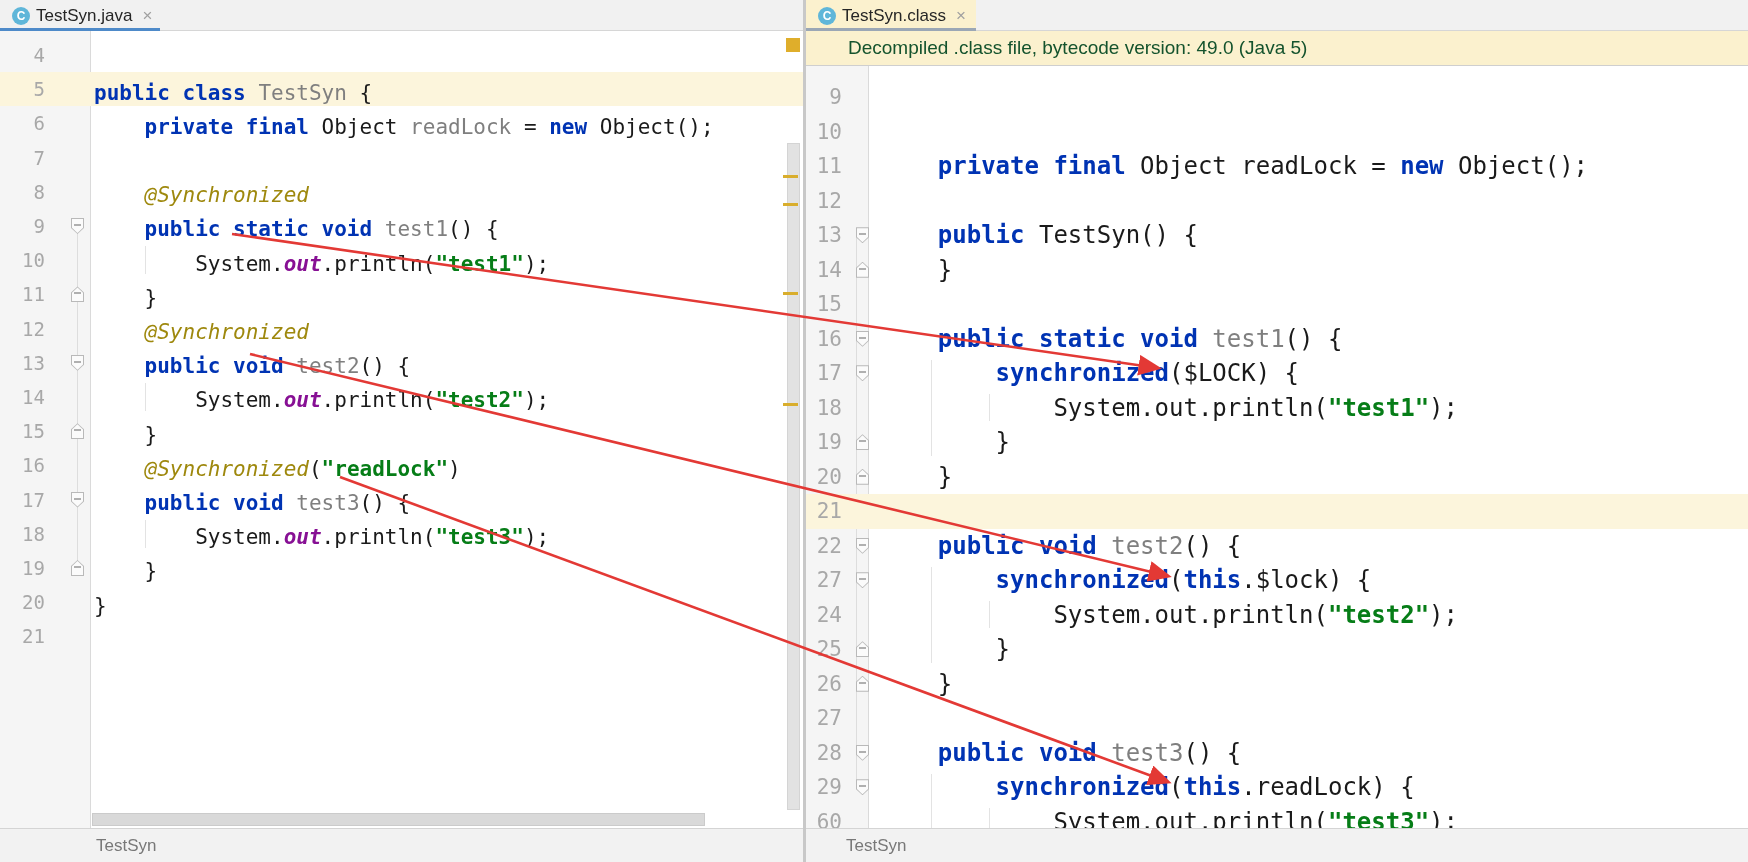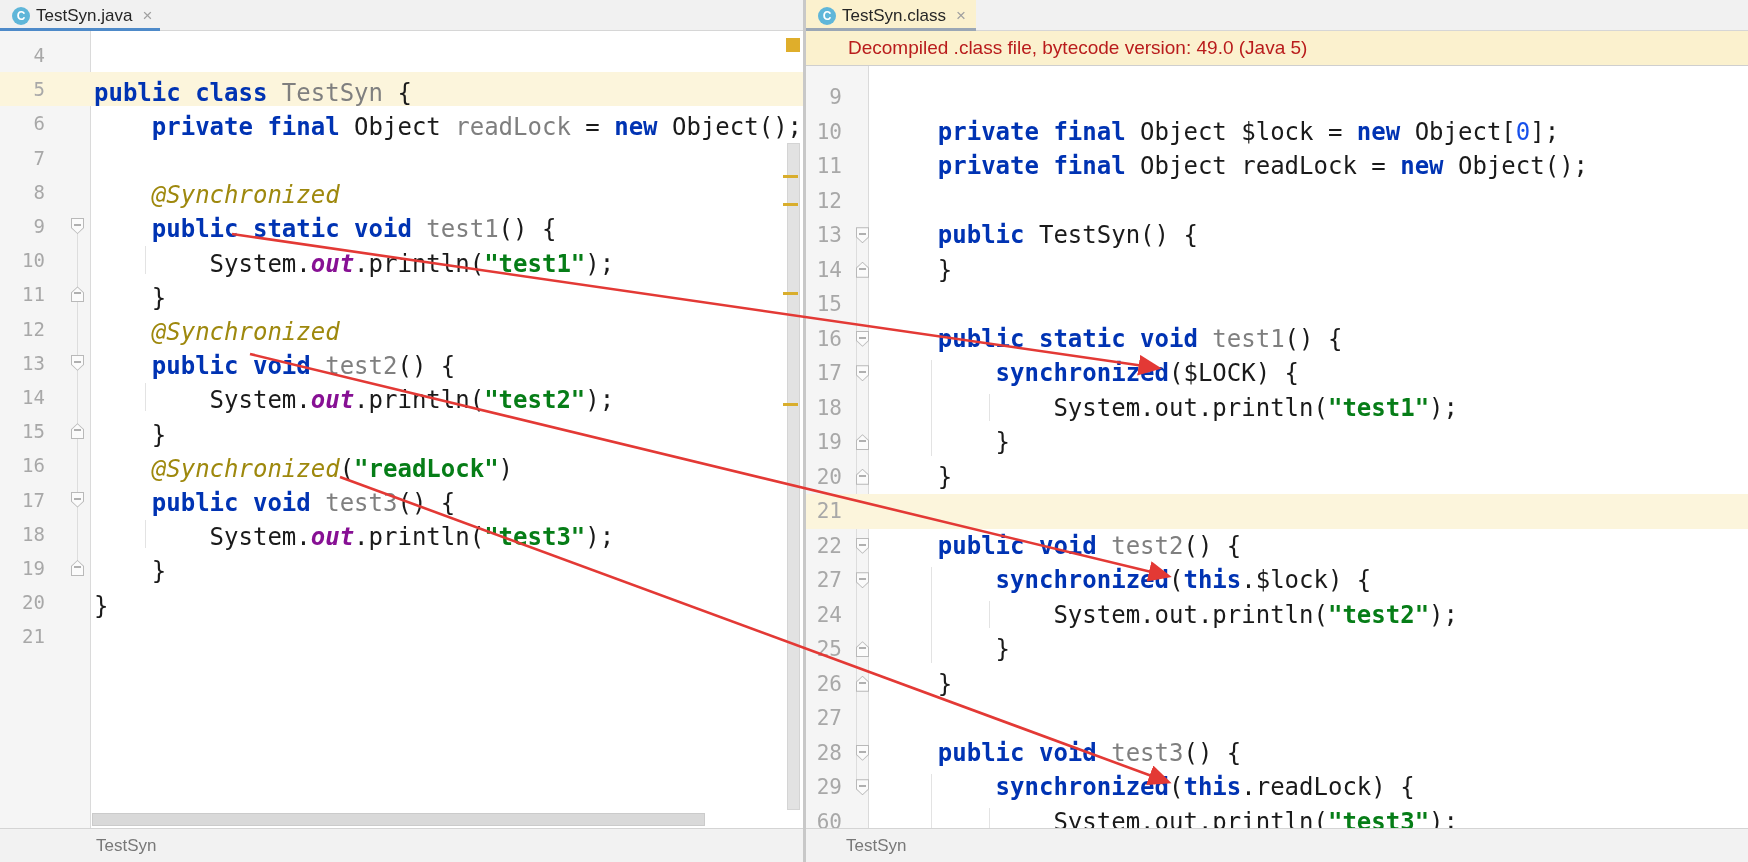--- a/index.html
+++ b/index.html
@@ -17,40 +17,40 @@
 
   
   .pane{position:absolute;top:0;bottom:0;overflow:hidden;background:#fff;}
   #pane-left{left:0;width:803px;}
   #pane-right{left:806px;width:942px;}
   #divider{position:absolute;left:803px;top:0;width:3px;height:862px;background:#c8c8c8;}
 
   
   #banner{position:absolute;left:0;top:31px;width:100%;height:35px;background:#fbf1ce;
           border-bottom:1px solid #cfcfcf;box-sizing:border-box;display:flex;align-items:center;
-          padding-left:42px;font-size:19px;color:#b91c1c;}
+          padding-left:42px;font-size:19px;color:#14532d;}
 
   
   .gutterbg{position:absolute;top:31px;bottom:0;left:0;background:#f5f5f5;border-right:1px solid #dadada;box-sizing:border-box;}
   .rows{position:absolute;left:0;right:0;}
   .row{position:relative;display:flex;align-items:center;box-sizing:border-box;}
   .row.hl{background:#fcf5dc;}
   .lnum{flex:0 0 auto;text-align:right;color:#a8a8a8;font-family:"DejaVu Sans Mono",monospace;}
   .code{margin:0;white-space:pre;font-family:"DejaVu Sans Mono",monospace;color:#1a1a1a;}
   .kw{color:#0033b3;font-weight:bold;}
   .id{color:#7f7f7f;}
   .str{color:#067d17;font-weight:bold;}
   .ann{color:#9e880d;font-style:italic;}
   .sf{color:#871094;font-weight:bold;font-style:italic;}
   .num{color:#1750eb;}
   .pl{color:#1a1a1a;}
 
   
   #pane-left  .row{height:34.2px;}
-  #pane-left  .code{font-size:24px;line-height:34.2px;padding-left:3px;margin-top:7px;}
+  #pane-left  .code{font-size:21px;line-height:34.2px;padding-left:3px;margin-top:7px;}
   #pane-left  .lnum{width:45px;padding-right:8px;font-size:19px;}
   #pane-left  .foldcell{width:38px;}
   #pane-right .row{height:34.5px;}
   #pane-right .code{font-size:24px;line-height:34.5px;padding-left:4px;}
   #pane-right .lnum{width:36px;padding-right:6px;font-size:21px;}
   #pane-right .foldcell{width:28px;}
   .foldcell{position:relative;flex:0 0 auto;height:100%;}
 
   
   .fold{position:absolute;top:50%;margin-top:-8px;width:13px;height:16px;}
@@ -264,21 +264,20 @@
     <div class="connector" style="left:50px;top:233px;height:554px;"></div>
 
     <div class="rows" id="rows-right" style="top:80px;">
         <div class="row">
           <div class="lnum">9</div>
           <div class="foldcell"></div>
         </div>
         <div class="row">
           <div class="lnum">10</div>
           <div class="foldcell"></div>
-          <pre class="code"><span class="kw">    private final</span><span class="pl"> Object $lock = </span><span class="kw">new</span><span class="pl"> Object[</span><span class="num">0</span><span class="pl">];</span></pre>
         </div>
         <div class="row">
           <div class="lnum">11</div>
           <div class="foldcell"></div>
           <pre class="code"><span class="kw">    private final</span><span class="pl"> Object readLock = </span><span class="kw">new</span><span class="pl"> Object();</span></pre>
         </div>
         <div class="row">
           <div class="lnum">12</div>
           <div class="foldcell"></div>
           <pre class="code"></pre>

